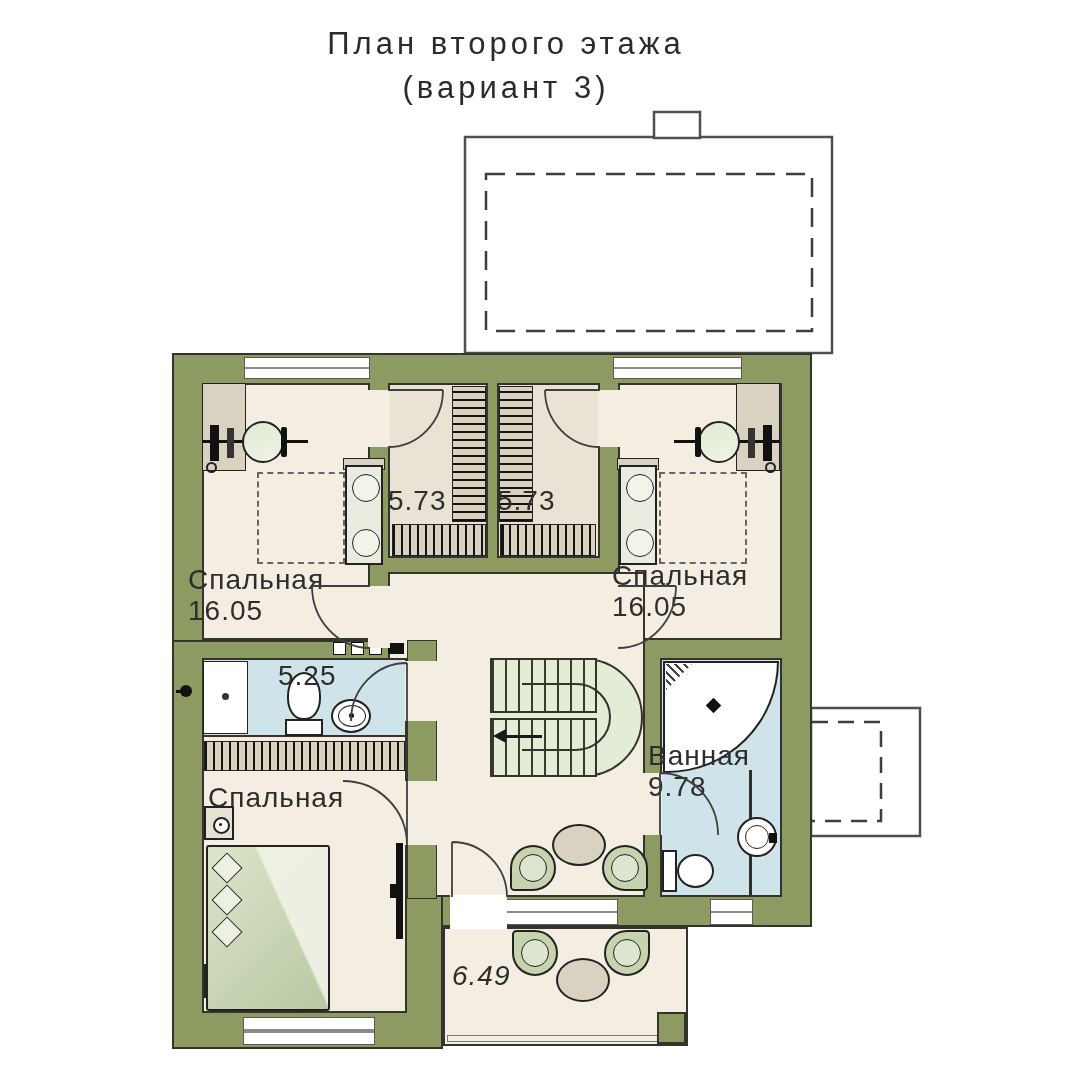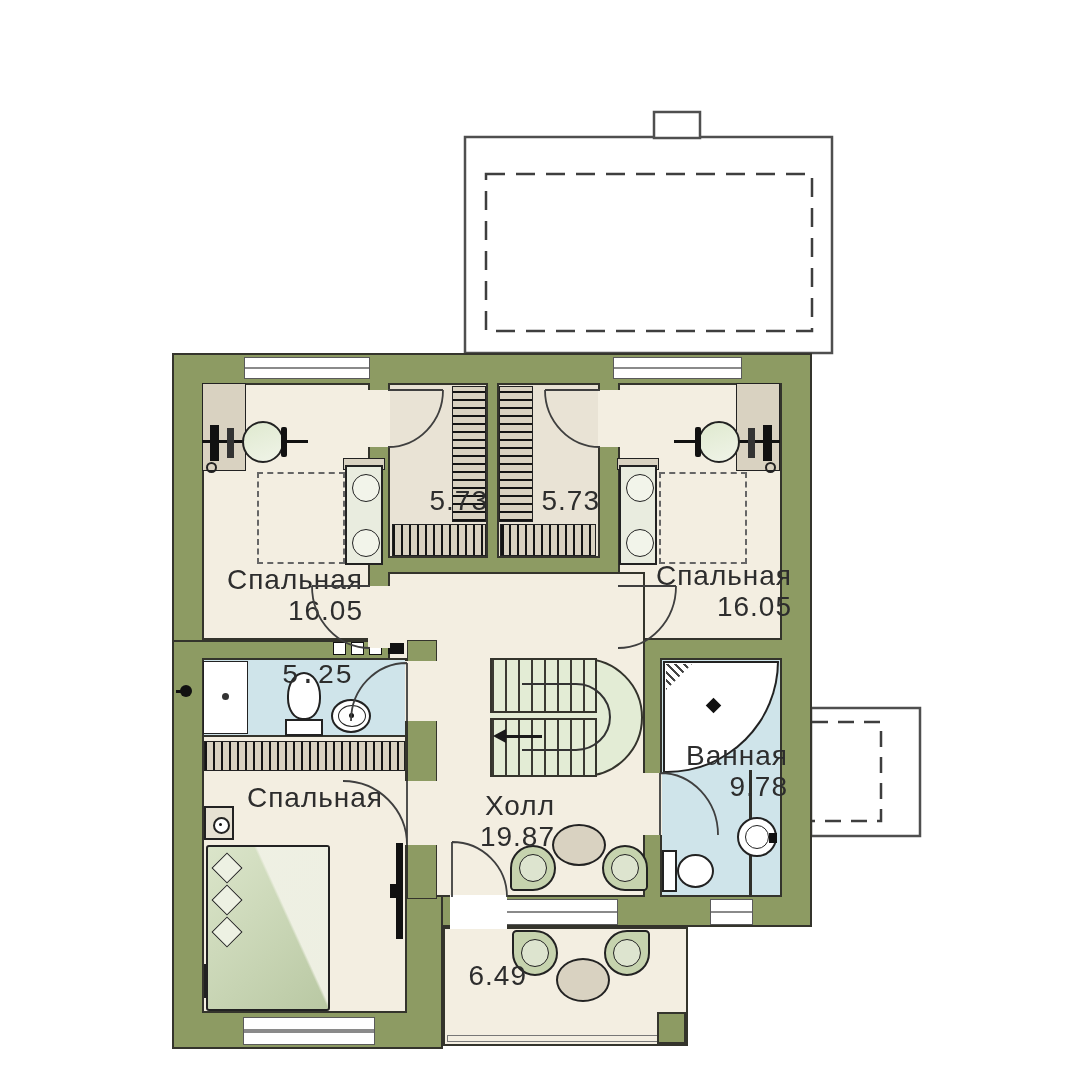--- a/index.html
+++ b/index.html
@@ -47,34 +47,38 @@
     background:#111;border-radius:50%;}
   .tub{background:#fff;border:2px solid #222;border-bottom-right-radius:115px;}
   .hatch{background:repeating-linear-gradient(45deg,#444 0 2px,transparent 2px 6px);
     clip-path:polygon(0 0,100% 0,0 100%);}
   .blackbit{background:#111;}
   .appl{background:#fff;border:1.5px solid #111;}
   
   .title{position:absolute;left:0;top:26px;width:1012px;text-align:center;color:#2b2b2b;}
   .title .t1{font-size:31px;letter-spacing:4px;}
   .title .t2{font-size:31px;letter-spacing:4px;margin-top:8px;}
-  .roomlabel{position:absolute;text-align:right;color:#2d2d2d;font-size:28px;
+  .roomlabel{position:absolute;text-align:left;color:#2d2d2d;font-size:28px;
     letter-spacing:1px;line-height:1.12;}
   .watermark{position:absolute;left:122px;top:468px;font-size:99px;font-weight:bold;
     letter-spacing:-1px;white-space:nowrap;color:rgba(255,255,255,0.92);
     text-shadow:4px 6px 9px rgba(70,70,70,0.85),0 0 2px rgba(255,255,255,0.4);z-index:60;}
   svg{display:block;}
   .arrow-tri{width:0;height:0;border-top:7px solid transparent;border-bottom:7px solid transparent;
     border-right:13px solid #1a1a1a;}
 </style>
 </head>
 <body>
 
 <div id="page">
 
+  <div class="title">
+    <div class="t1">План второго этажа</div>
+    <div class="t2">(вариант 3)</div>
+  </div>
 
   <svg class="abs" style="left:0;top:0" width="1080" height="1080" viewBox="0 0 1080 1080">
     <rect x="465" y="137" width="367" height="216" fill="#ffffff" stroke="#4f4f4f" stroke-width="2.5"></rect>
     <rect x="654" y="112" width="46" height="26" fill="#ffffff" stroke="#4f4f4f" stroke-width="2.5"></rect>
     <rect x="486" y="174" width="326" height="157" fill="none" stroke="#3e3e3e" stroke-width="2.5" stroke-dasharray="19 11"></rect>
     <rect x="811" y="708" width="109" height="128" fill="#ffffff" stroke="#4f4f4f" stroke-width="2.5"></rect>
     <rect x="786" y="722" width="95" height="99" fill="none" stroke="#3e3e3e" stroke-width="2.5" stroke-dasharray="16 10"></rect>
   </svg>
 
   <div class="abs wall-bordered" style="left:172px;top:353px;width:640px;height:574px;"></div>
@@ -226,32 +230,28 @@
   <div class="roomlabel" style="left:388px;top:485px;width:100px;">
     <div>5.73</div>
   </div>
   <div class="roomlabel" style="left:497px;top:485px;width:103px;">
     <div>5.73</div>
   </div>
   <div class="roomlabel" style="left:612px;top:560px;width:180px;">
     <div>Спальная</div>
     <div>16.05</div>
   </div>
-  <div class="roomlabel" style="left:278px;top:660px;width:75px;font-family:Liberation Mono, monospace;">
+  <div class="roomlabel" style="left:278px;top:660px;width:75px;">
     <div>5.25</div>
   </div>
   <div class="roomlabel" style="left:208px;top:782px;width:175px;">
     <div>Спальная</div>
-  </div>
-  <div class="roomlabel" style="left:430px;top:790px;width:125px;">
-    <div>Холл</div>
-    <div>19.87</div>
   </div>
   <div class="roomlabel" style="left:648px;top:740px;width:140px;">
     <div>Ванная</div>
     <div>9.78</div>
   </div>
-  <div class="roomlabel" style="left:452px;top:960px;width:75px;">
+  <div class="roomlabel" style="left:452px;top:960px;width:75px;font-style:italic;">
     <div>6.49</div>
   </div>
 
 
 </div>
 
 </body></html>

